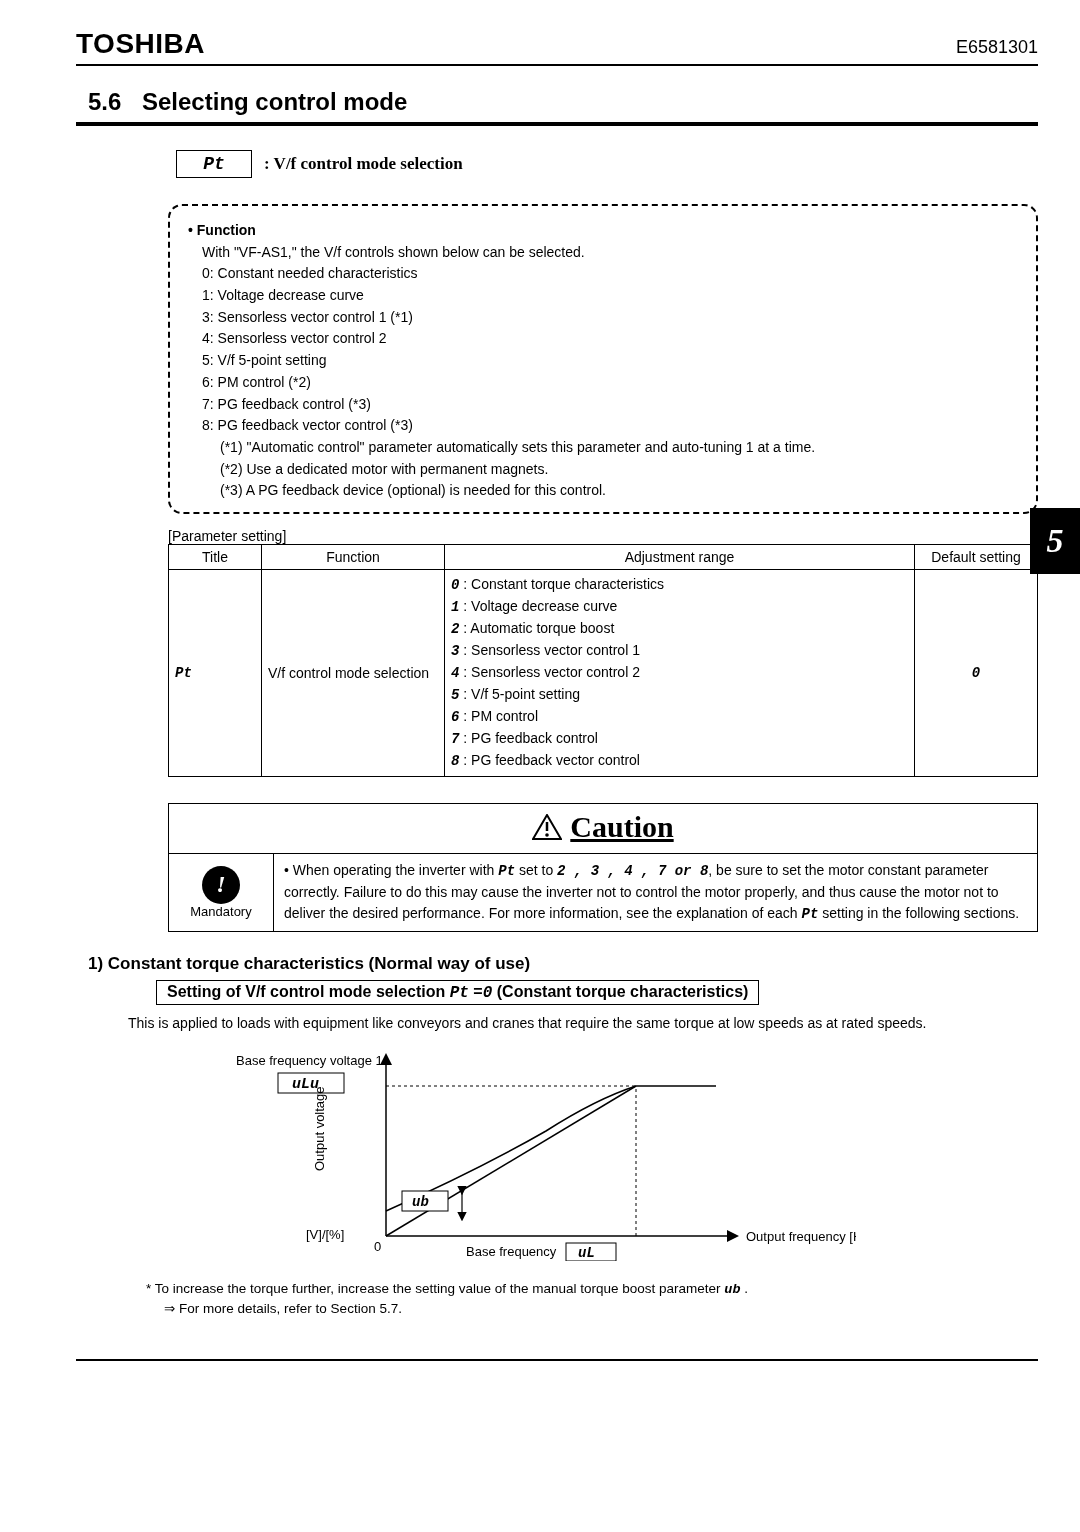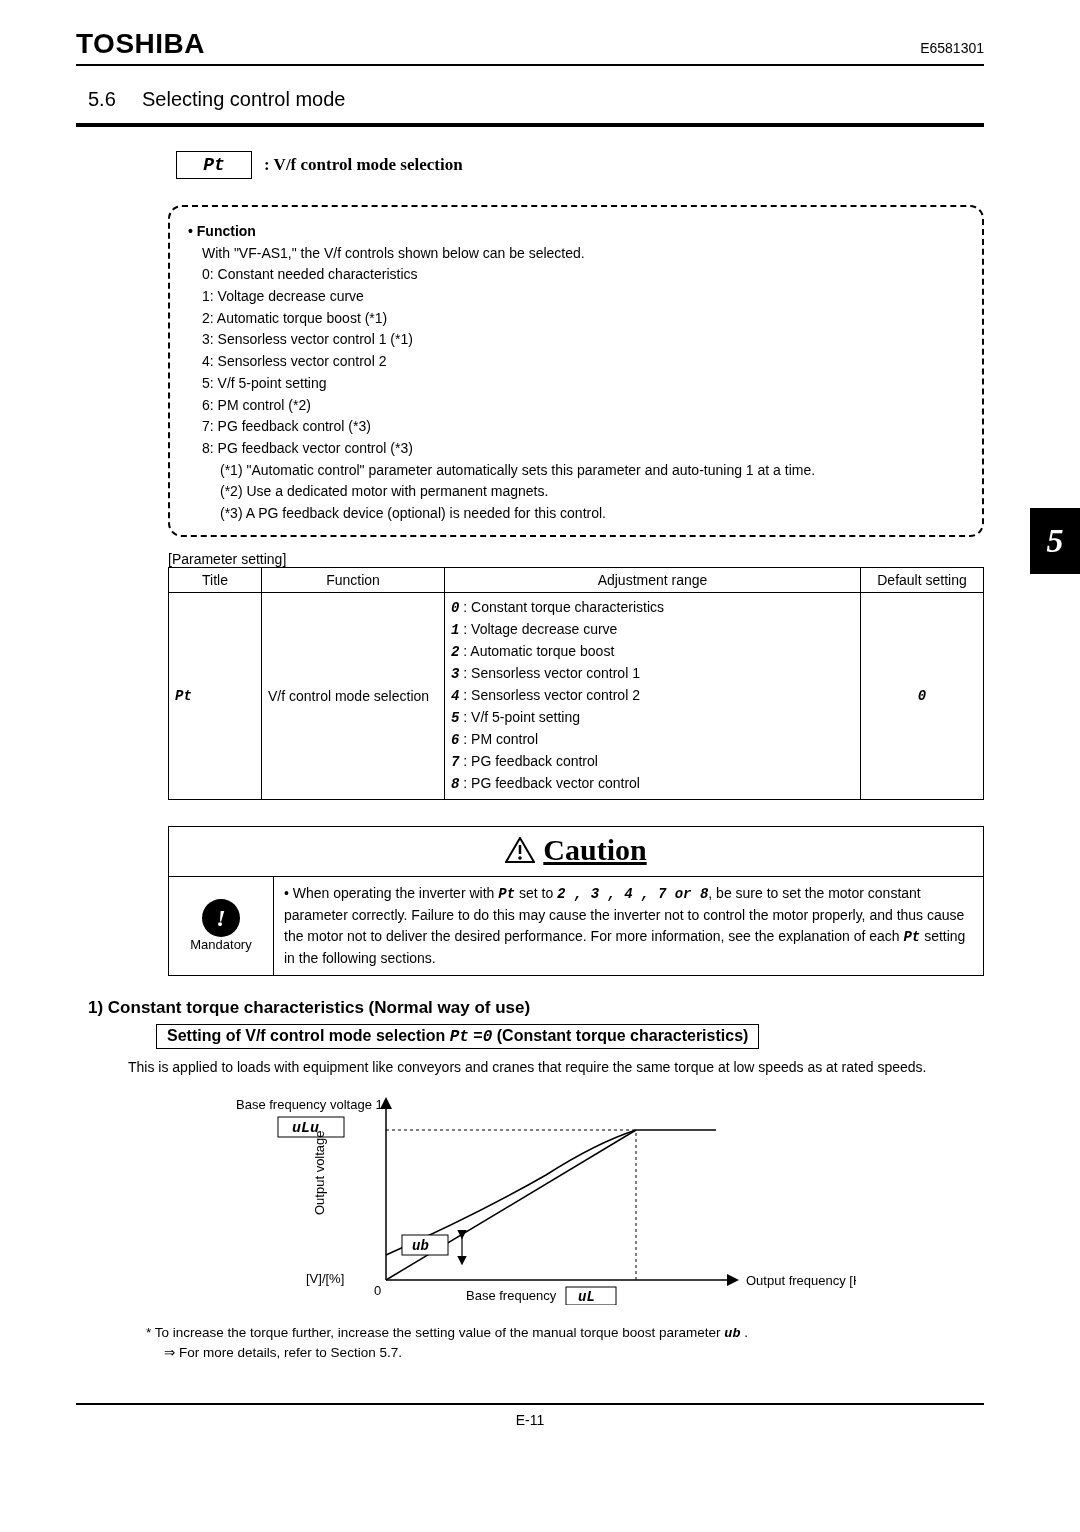--- a/index.html
+++ b/index.html
@@ -5,30 +5,30 @@
   body {
     font-family: Arial, sans-serif;
     margin: 0;
     background: #fff;
     color: #000;
     font-size: 14px;
   }
   .page {
     width: 1080px;
     box-sizing: border-box;
-    padding: 28px 96px 20px 76px;
+    padding: 28px 42px 20px 76px;
     position: relative;
   }
   .topline { display:flex; justify-content:space-between; align-items:baseline; }
   .brand { font-family: "Arial Black", Arial, sans-serif; font-weight: 900; font-size: 28px; letter-spacing: 0.5px; }
-  .docnum { font-size: 14px; }
+  .docnum { font-size: 18px; }
   .hr-thick { border: none; border-top: 2.5px solid #000; margin: 4px 0 22px 0; }
   .hr-bottom { border:none; border-top:2px solid #000; margin-top:40px;}
   .pagenum { text-align:center; font-size:14px; margin-top:6px;}
-  .sec-title { font-size:20px; font-weight:normal; margin: 0 0 12px 12px; }
+  .sec-title { font-size:24px; font-weight:bold; margin: 0 0 6px 12px; }
   .sec-title .secnum { display:inline-block; width:54px; }
   .double-rule { border:none; height:4px; background:#000; margin:0 0 24px 0; }
   .param-line { display:flex; align-items:center; gap:12px; margin-left:100px; }
   .param-box { display:inline-flex; align-items:center; justify-content:center; border:1px solid #000; min-width:58px; height:26px; font-family:'Courier New', monospace; font-weight:bold; font-size:18px; padding:0 8px; }
   .param-label { font-weight:bold; font-size:17px;font-family:Liberation Serif, serif; }
   .dashed-box {
     border:2px dashed #000; border-radius:14px; margin:26px 0 14px 92px;
     padding:14px 18px 10px 18px; font-size:14px; line-height:1.55;
   }
   .dashed-box .fn-head { font-weight:bold; }
@@ -78,21 +78,20 @@
   <div class="param-line">
     <span class="param-box seg">Pt</span>
     <span class="param-label">: V/f control mode selection</span>
   </div>
 
   <div class="dashed-box">
     <div class="fn-head">• Function</div>
     <div class="item">With "VF-AS1," the V/f controls shown below can be selected.</div>
     <div class="item">0: Constant needed characteristics</div>
     <div class="item">1: Voltage decrease curve</div>
-    <div class="item">2: Automatic torque boost (*1)</div>
     <div class="item">3: Sensorless vector control 1 (*1)</div>
     <div class="item">4: Sensorless vector control 2</div>
     <div class="item">5: V/f 5-point setting</div>
     <div class="item">6: PM control (*2)</div>
     <div class="item">7: PG feedback control (*3)</div>
     <div class="item">8: PG feedback vector control (*3)</div>
     <div class="note">(*1) "Automatic control" parameter automatically sets this parameter and auto-tuning 1 at a time.</div>
     <div class="note">(*2) Use a dedicated motor with permanent magnets.</div>
     <div class="note">(*3) A PG feedback device (optional) is needed for this control.</div>
   </div>
@@ -202,14 +201,13 @@
       <line x1="420" y1="185" x2="420" y2="35" stroke="#000" stroke-dasharray="3 3"></line>
     </svg>
   </div>
 
   <div class="foot">
     <div><span>* To increase the torque further, increase the setting value of the manual torque boost parameter </span><span class="seg">ub</span><span> .</span></div>
     <div style="margin-left:18px">⇒ For more details, refer to Section 5.7.</div>
   </div>
 
   <hr class="hr-bottom">
-  <div class="pagenum">E-11</div>
 </div>
 
 </body></html>

